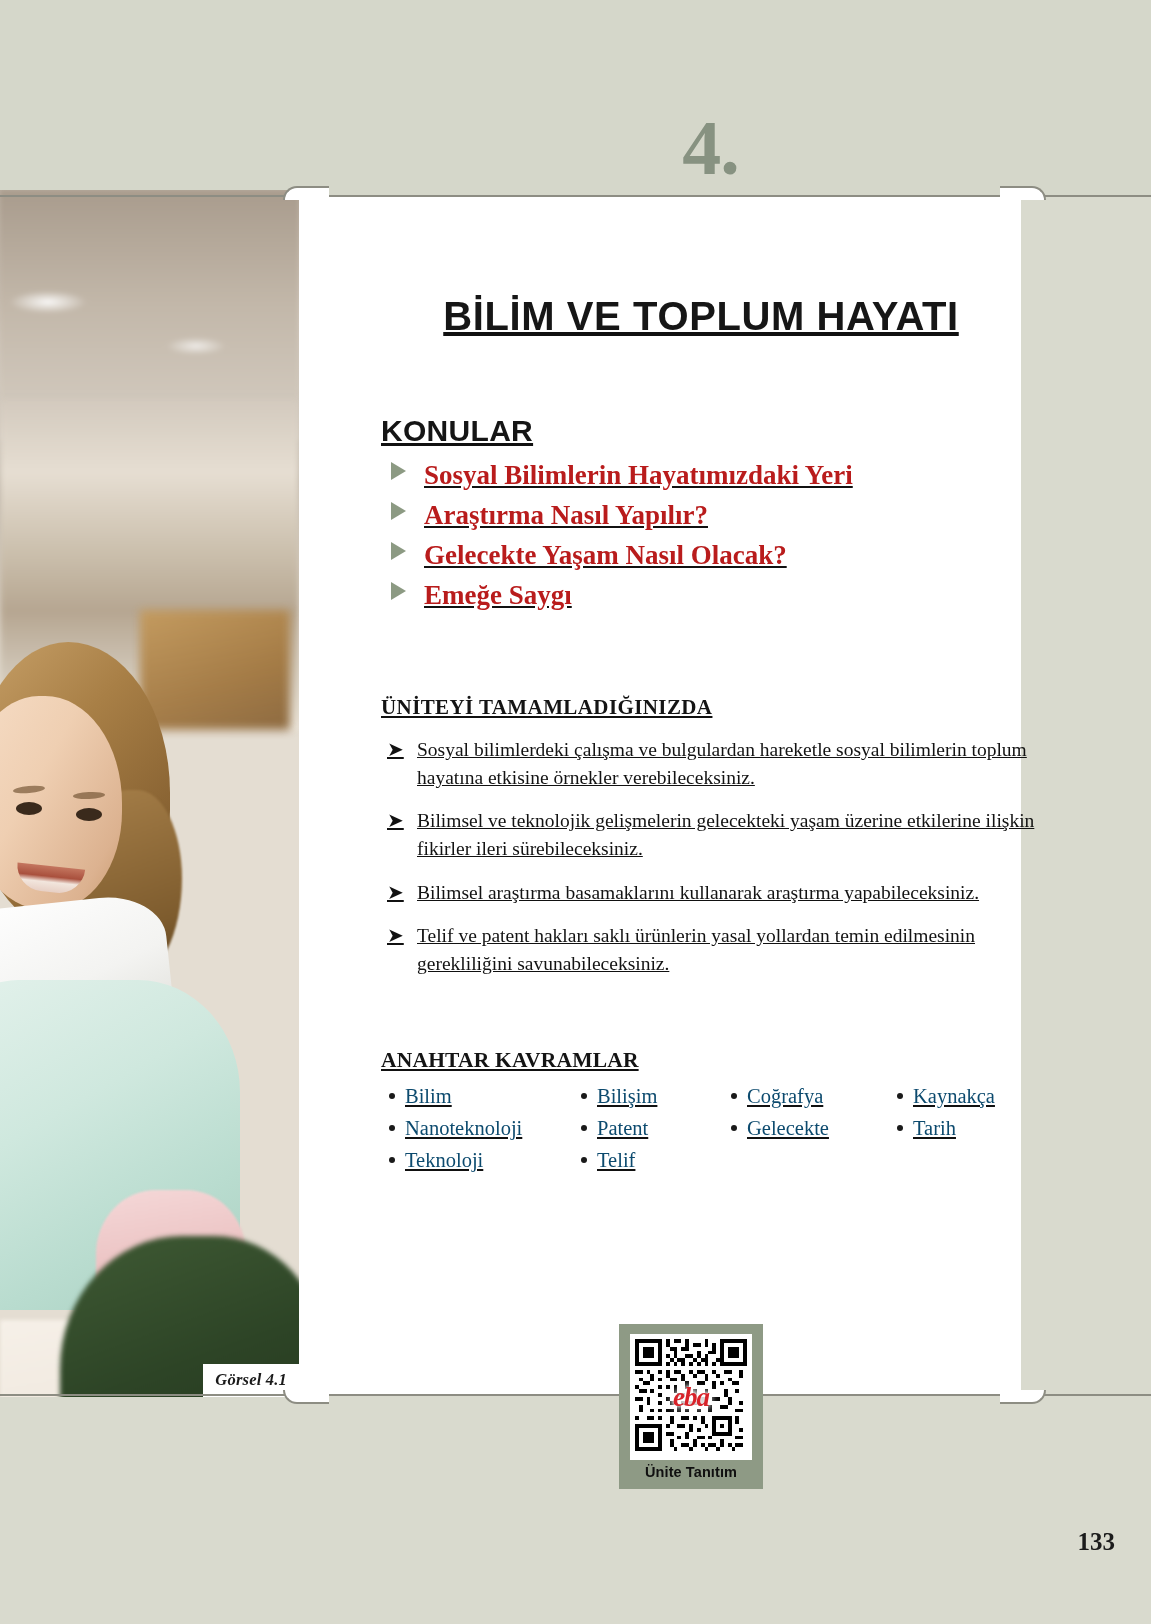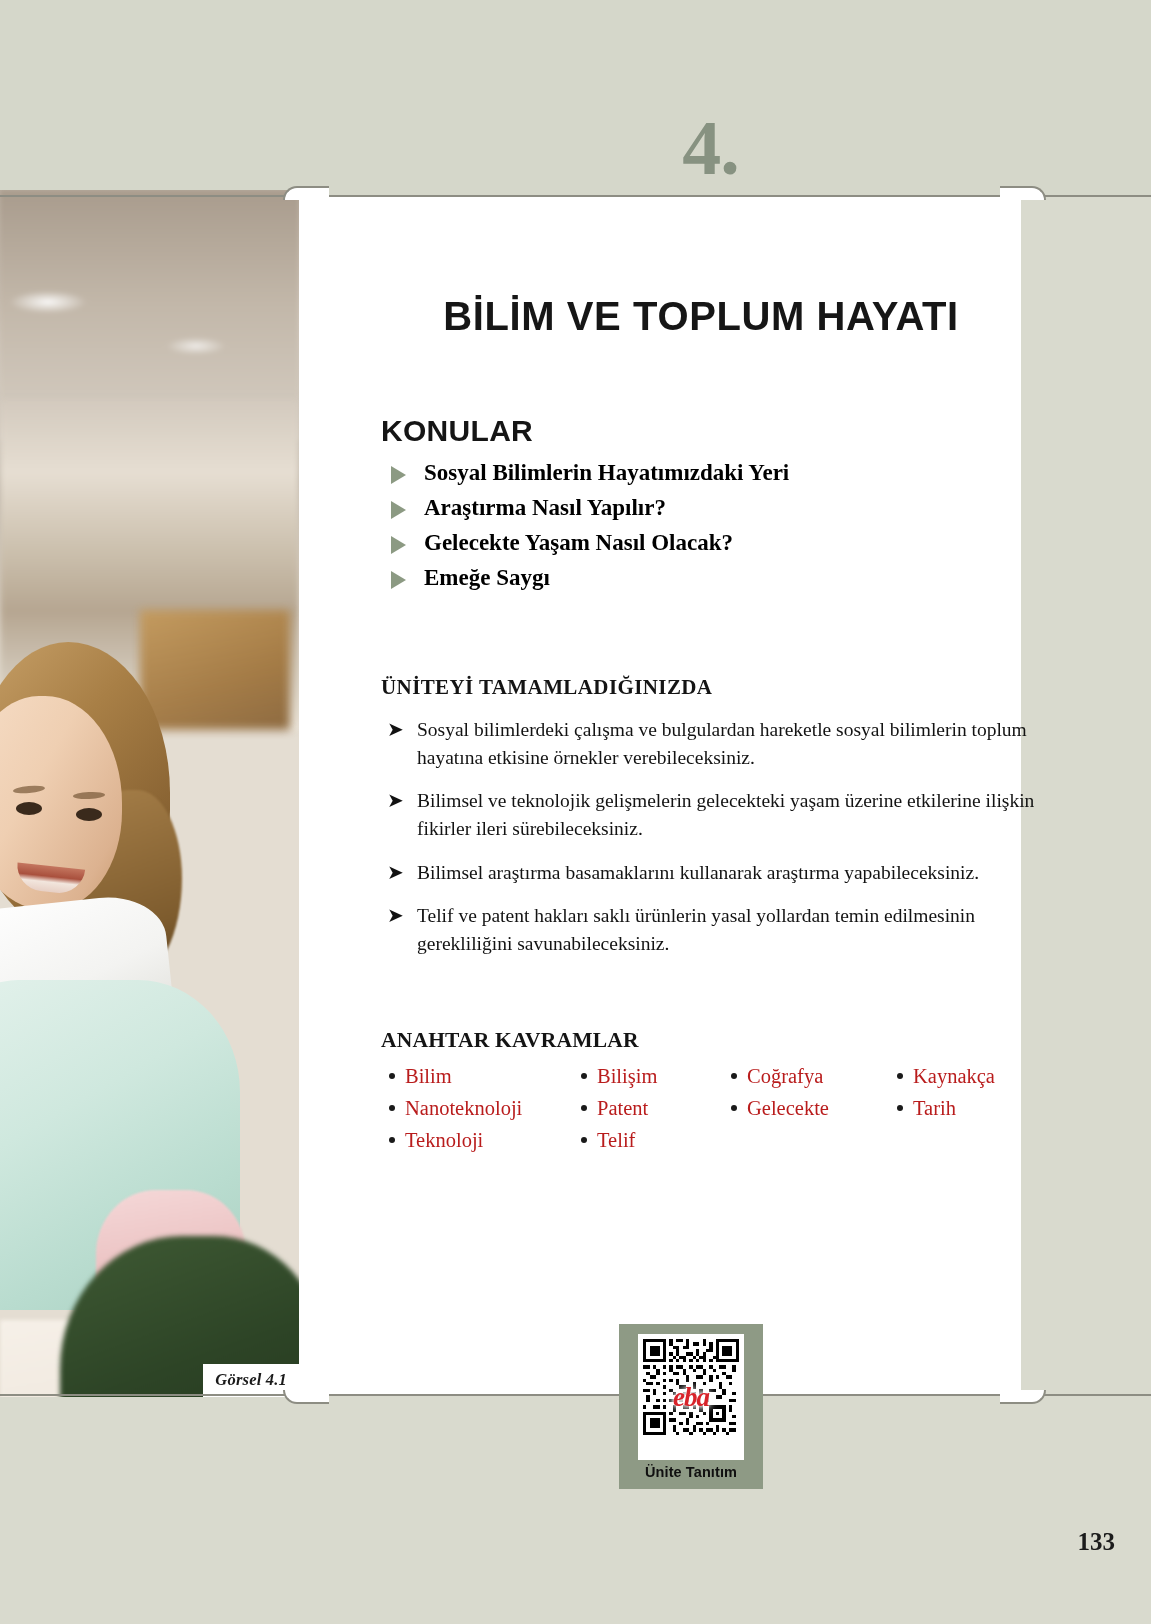--- a/index.html
+++ b/index.html
@@ -307,20 +307,21 @@
   }
 
   
   .content {
     position: absolute;
     left: 381px;
     top: 196px;
     width: 660px;
     z-index: 8;
     color: #111111;
+    text-decoration: underline;
   }
 
   .main-title {
     margin: 0;
     padding-top: 98px;
     font-size: 40px;
     font-weight: 700;
     letter-spacing: 0.6px;
     text-align: center;
     color: #161616;
@@ -337,25 +338,25 @@
     font-family: "Liberation Sans", "DejaVu Sans", sans-serif;
   }
 
   .konular-list {
     list-style: none;
     margin: 12px 0 0 0;
     padding: 0;
   }
   .konular-list li {
     display: flex;
-    align-items: center;
+    align-items: flex-start;
     margin: 0 0 9px 0;
-    font-size: 23px;
-    font-weight: 700;
-    color: #000000;
+    font-size: 27px;
+    font-weight: 700;
+    color: #b91c1c;
   }
   .tri {
     flex: 0 0 auto;
     width: 0;
     height: 0;
     border-left: 15px solid #8c9a83;
     border-top: 9px solid transparent;
     border-bottom: 9px solid transparent;
     margin-left: 10px;
     margin-right: 18px;
@@ -410,21 +411,21 @@
     grid-template-columns: 192px 150px 166px 150px;
     margin-top: 8px;
     padding-left: 8px;
     row-gap: 2px;
   }
   .concept {
     display: flex;
     align-items: baseline;
     font-size: 20.5px;
     line-height: 1.48;
-    color: #b91c1c;
+    color: #0c4a6e;
   }
   .dot {
     flex: 0 0 auto;
     width: 6px;
     height: 6px;
     border-radius: 50%;
     background: #1a1a1a;
     margin-right: 10px;
     position: relative;
     top: -4px;
@@ -443,21 +444,21 @@
     top: 1324px;
     width: 144px;
     z-index: 9;
     background: #8e9a85;
     padding: 10px 9px 4px 9px;
     box-sizing: border-box;
     text-align: center;
   }
   .qr-code {
     position: relative;
-    width: 106px;
+    width: 122px;
     height: 126px;
     background: #ffffff;
     margin: 0 auto;
     overflow: hidden;
   }
   .qr-canvas {
     position: absolute;
     inset: 5px;
   }
   .qr-logo {

